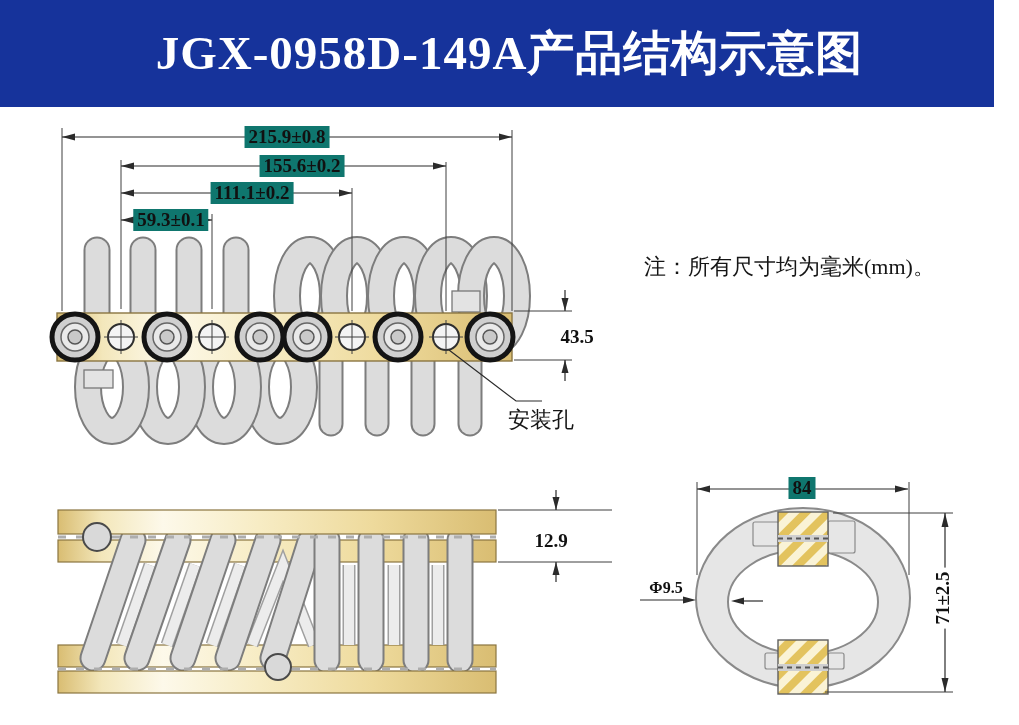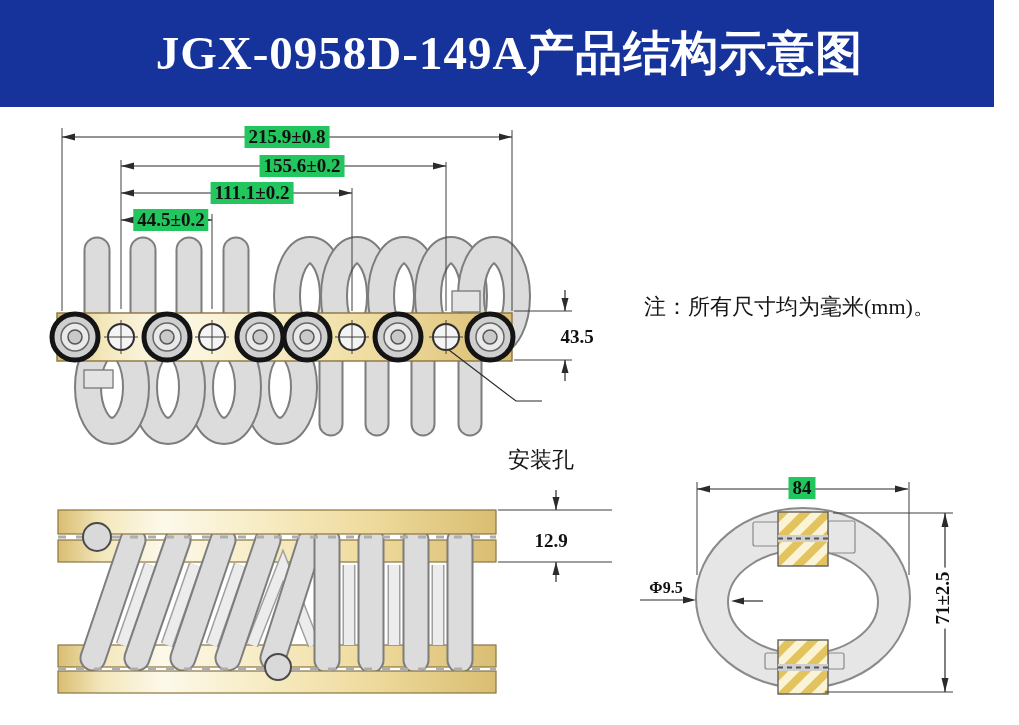--- a/index.html
+++ b/index.html
@@ -4,24 +4,24 @@
 <style>
   html,body{margin:0;padding:0;background:#fff;}
   .page{position:relative;width:994px;height:725px;background:#fff;overflow:hidden;
         font-family:"Liberation Serif",serif;}
   .banner{position:absolute;left:0;top:0;width:1019px;height:107px;
           background:var(--banner-blue,#16339b);display:flex;align-items:center;justify-content:center;}
   .title{font:bold 47px "Liberation Serif",serif;color:var(--title-text,#fff);letter-spacing:1px;white-space:nowrap;}
   svg.drawing{position:absolute;left:0;top:0;}
   .dim-text{position:absolute;font:bold 19px "Liberation Serif",serif;color:var(--dim-text,#111);
             transform:translate(-50%,-50%);white-space:nowrap;z-index:5;}
-  .dim-text.bg{background:#22c55e;padding:0 4px;}
+  .dim-text.bg{background:#0f766e;padding:0 4px;}
   .dim-text.rot{transform:translate(-50%,-50%) rotate(-90deg);background:#fff;padding:0 4px;}
   .cjk-label{position:absolute;font:22px "Liberation Serif",serif;color:#151515;
-             transform:translate(0,-50%);white-space:nowrap;z-index:5;margin-top:40px;}
+             transform:translate(0,-50%);white-space:nowrap;z-index:5;}
   
   .ext{stroke:#3f3f3f;stroke-width:1;fill:none;}
   .dim{stroke:var(--line,#2b2b2b);stroke-width:1.2;fill:none;}
   .arr{fill:var(--line,#2b2b2b);stroke:none;}
   .ro{stroke:var(--rope-outline,#7d7d7d);fill:none;}
   .rf{stroke:var(--rope-fill,#dcdcdc);fill:none;}
   .capr{stroke-linecap:round;}
   .bko{stroke:#a0a0a0;fill:none;}
   .bkf{stroke:#ececec;fill:none;}
 </style>
@@ -263,21 +263,21 @@
         <path class="arr" d="M696 600 l-13 -3.5 v7 z"></path>
         <path class="arr" d="M731 601 l13 -3.5 v7 z"></path>
         <path class="dim" d="M742 601 H763"></path>
       </g>
     </g>
   </svg>
 
   <span class="dim-text bg" style="left:287px;top:137px">215.9±0.8</span>
   <span class="dim-text bg" style="left:302px;top:166px">155.6±0.2</span>
   <span class="dim-text bg" style="left:252px;top:193px">111.1±0.2</span>
-  <span class="dim-text bg" style="left:171px;top:220px">44.5±0.2</span>
+  <span class="dim-text bg" style="left:171px;top:220px">59.3±0.1</span>
   <span class="dim-text" style="left:577px;top:337px">43.5</span>
   <span class="cjk-label" style="left:508px;top:420px">安装孔</span>
   <span class="cjk-label" style="left:644px;top:267px">注：所有尺寸均为毫米(mm)。</span>
   <span class="dim-text" style="left:551px;top:541px">12.9</span>
   <span class="dim-text bg" style="left:802px;top:488px">84</span>
   <span class="dim-text" style="left:666px;top:588px;font-size:16px">Φ9.5</span>
   <span class="dim-text rot" style="left:943px;top:598px">71±2.5</span>
 
 </div>
 

